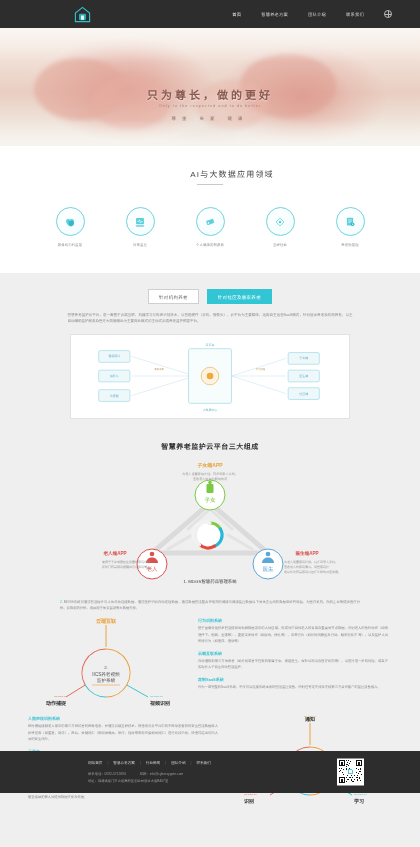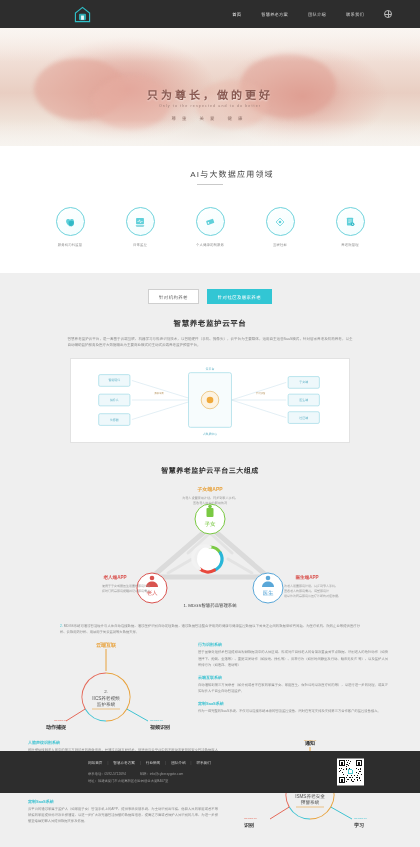--- a/index.html
+++ b/index.html
@@ -202,21 +202,20 @@
       </div>
 
     </div>
   </div>
 
   <div class="sec-plat">
     <div class="tabs">
       <div class="tab">针对机构养老</div>
       <div class="tab active">针对社区及居家养老</div>
     </div>
-    <div class="plat-title">智慧养老监护云平台</div>
     <div class="plat-body">智慧养老监护云平台，是一套基于云端互联、机器学习与形声识别技术，以智能硬件（手机、摄像头），云平台为主要载体，运用自主运营SaaS模式，针对居家养老及机构养老，以全自动辅助监护服务及医疗大数据输出为主要商业模式的主动式云端养老监护预警平台。</div>
 
     <div class="net-wrap">
       <svg viewBox="0 0 280 85">
         <g stroke="#cfe4ee" stroke-width="0.6" fill="none">
           <path d="M60 22 L118 40 M60 42 L118 42 M60 62 L118 44 M162 42 L218 24 M162 42 L218 42 M162 42 L218 60"></path>
           <path d="M140 26 L140 18 M140 58 L140 66"></path>
         </g>
         <g fill="#eef8fb" stroke="#8fd4e2" stroke-width="0.6">
           <rect x="26" y="16" width="32" height="12" rx="1.5"></rect>

